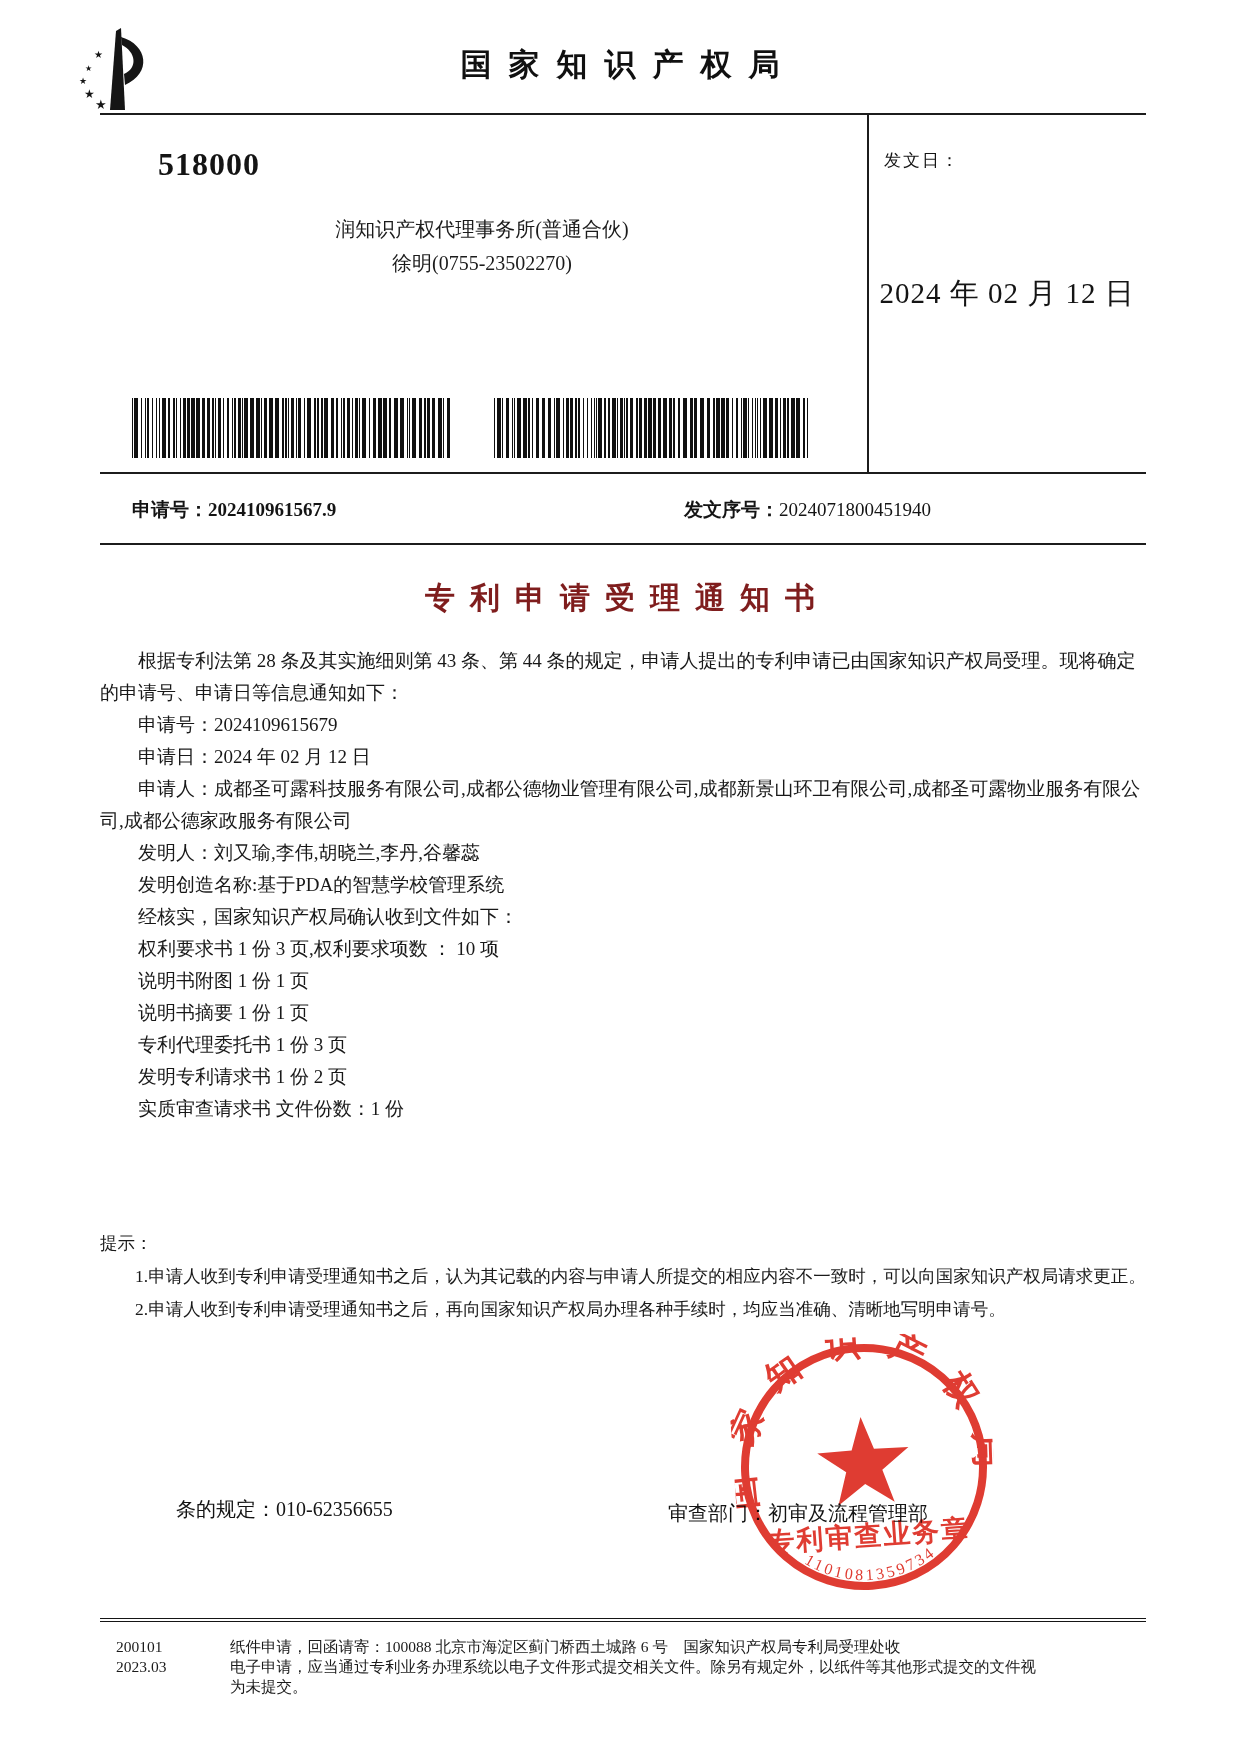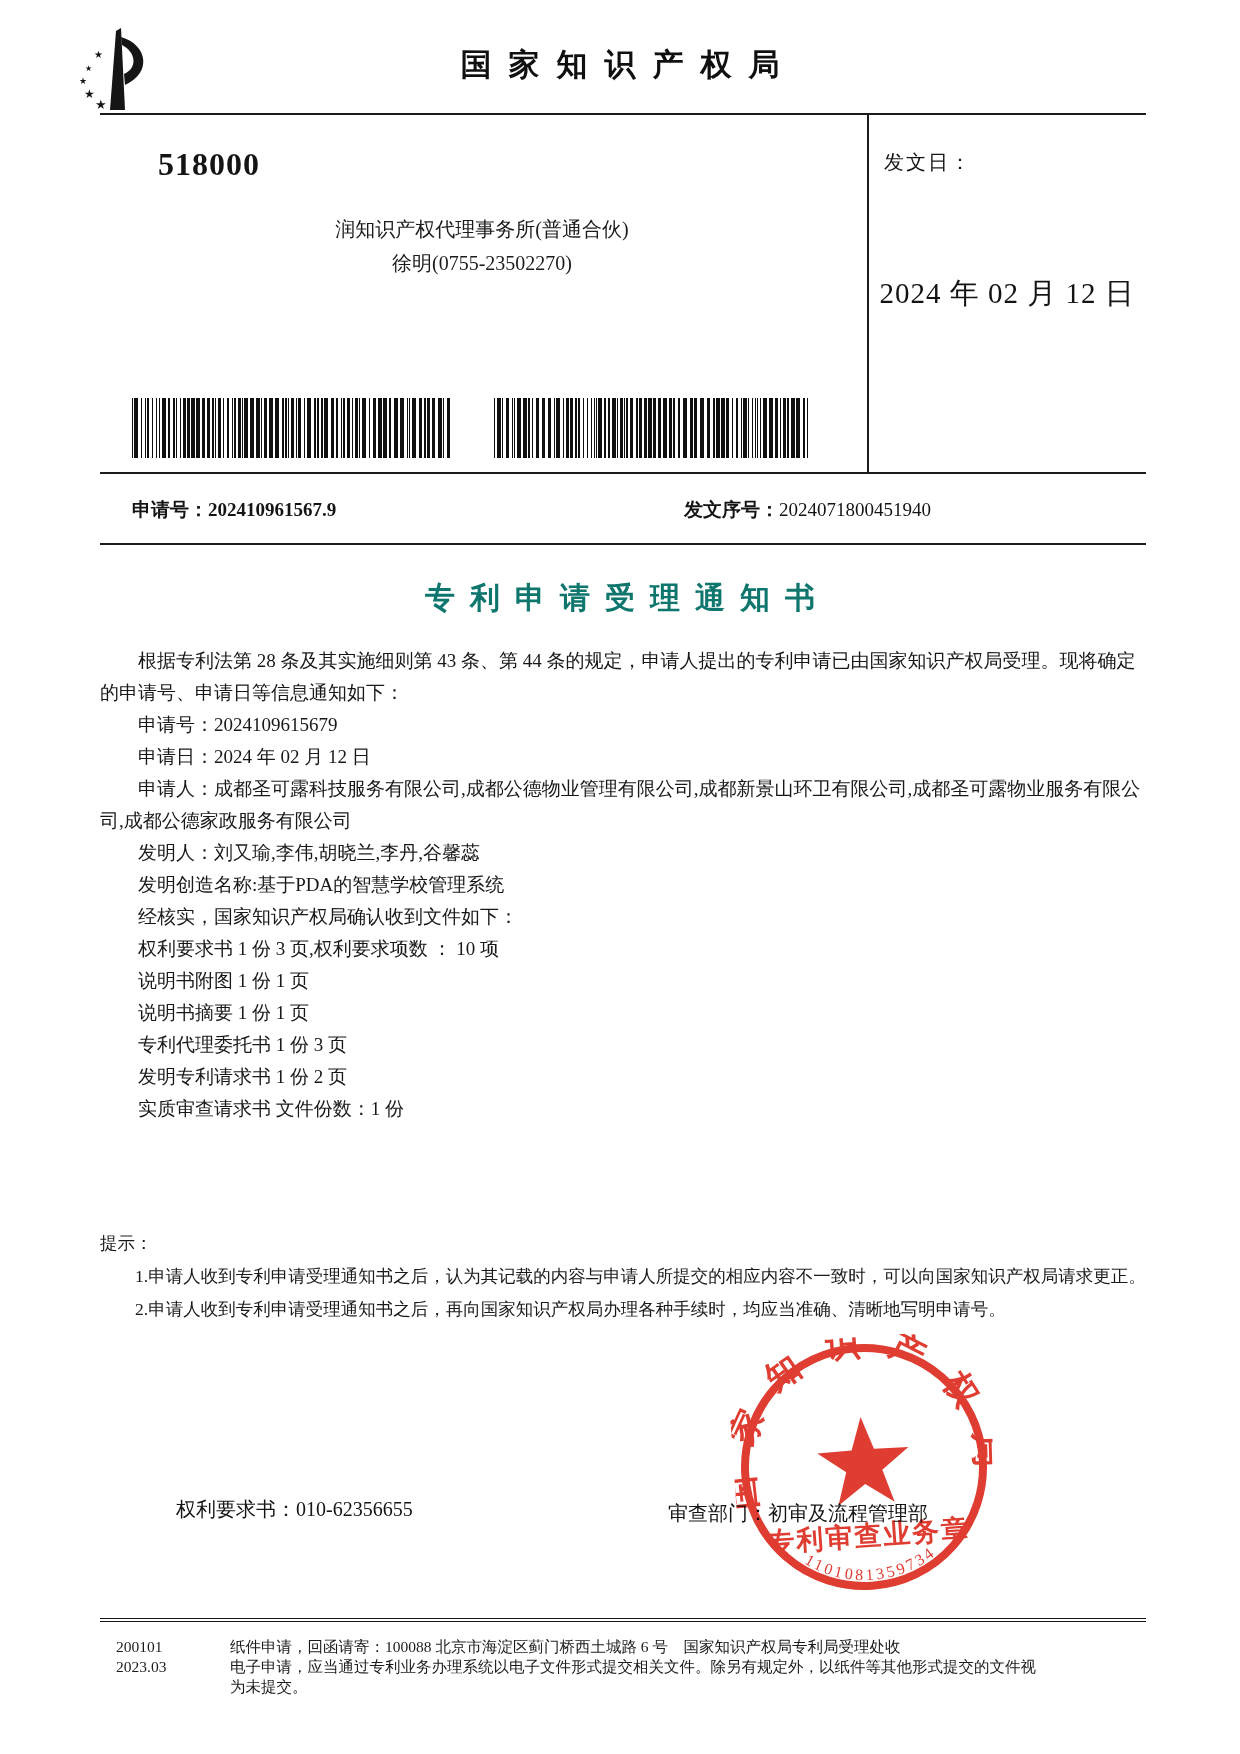--- a/index.html
+++ b/index.html
@@ -15,36 +15,36 @@
   }
   .hline{position:absolute;left:100px;width:1046px;border-top:2px solid #1c1c1c;height:0;}
   .hline-top{top:113px;}
   .hline-mid{top:472px;}
   .hline-low{top:543px;}
   .vline{position:absolute;left:867px;top:114px;height:359px;border-left:2px solid #1c1c1c;width:0;}
   
   .postal{position:absolute;left:158px;top:146px;font-size:32px;font-weight:bold;letter-spacing:1px;}
   .addr{position:absolute;left:112px;top:212px;width:740px;text-align:center;font-size:20px;line-height:34px;color:#1b1b1b;}
   
-  .dispatch-label{position:absolute;left:884px;top:149px;font-size:20px;letter-spacing:2px;}
+  .dispatch-label{position:absolute;left:884px;top:149px;font-size:17px;letter-spacing:2px;}
   .dispatch-date{position:absolute;left:868px;top:274px;width:278px;text-align:center;font-size:29px;letter-spacing:1px;}
   
   .barcode{position:absolute;top:398px;height:60px;overflow:hidden;}
   .barcode-left{left:132px;width:318px;}
   .barcode-right{left:494px;width:316px;}
   .barcode i{position:absolute;top:0;bottom:0;background:#101010;}
   
   .ref-row{position:absolute;top:497px;left:0;width:1240px;height:32px;font-size:19px;}
   .ref-app{position:absolute;left:132px;font-weight:bold;}
   .ref-serial{position:absolute;left:684px;}
   .ref-serial .lbl{font-weight:bold;}
   
   .notice-title{
     position:absolute;left:0;right:0;top:578px;text-align:center;
-    font-size:30px;font-weight:bold;letter-spacing:15px;padding-left:15px;color:#0f766e;
+    font-size:30px;font-weight:bold;letter-spacing:15px;padding-left:15px;color:#7f1d1d;
   }
   .body{position:absolute;left:100px;top:645px;width:1046px;font-size:19px;line-height:32px;color:#181818;}
   .body p{margin:0;text-indent:2em;}
   .detail-list div{text-indent:2em;}
   .tips{position:absolute;left:100px;top:1227px;width:1046px;font-size:17.5px;line-height:33px;color:#1a1a1a;}
   .tips .tips-label{text-indent:0;}
   .tip-list div{text-indent:2em;}
   
   .sign-left{position:absolute;left:176px;top:1488px;font-size:20px;line-height:42px;}
   .sign-dept{position:absolute;left:668px;top:1500px;font-size:20px;}
@@ -270,21 +270,21 @@
 
   <div class="tips">
     <div class="tips-label">提示：</div>
     <div class="tip-list">
         <div>1.申请人收到专利申请受理通知书之后，认为其记载的内容与申请人所提交的相应内容不一致时，可以向国家知识产权局请求更正。</div>
         <div>2.申请人收到专利申请受理通知书之后，再向国家知识产权局办理各种手续时，均应当准确、清晰地写明申请号。</div>
       </div>
   </div>
 
   <div class="sign-left">
-    <div><span>权利要求书：</span><span>010-62356655</span></div>
+    <div><span>条的规定：</span><span>010-62356655</span></div>
   </div>
   <div class="sign-dept"><span>审查部门：</span><span>初审及流程管理部</span></div>
 
   <svg class="seal" viewBox="-130 -130 260 260" aria-hidden="true">
     <circle r="119" fill="none" stroke="currentColor" stroke-width="8"></circle>
     <defs>
       <path id="sealTopArc" d="M -93 62 A 112 112 0 1 1 93 62" fill="none"></path>
       <path id="sealBotArc" d="M -78 82 A 113 113 0 0 0 78 82" fill="none"></path>
     </defs>
     <text font-size="34" font-weight="bold" fill="currentColor" letter-spacing="26">

